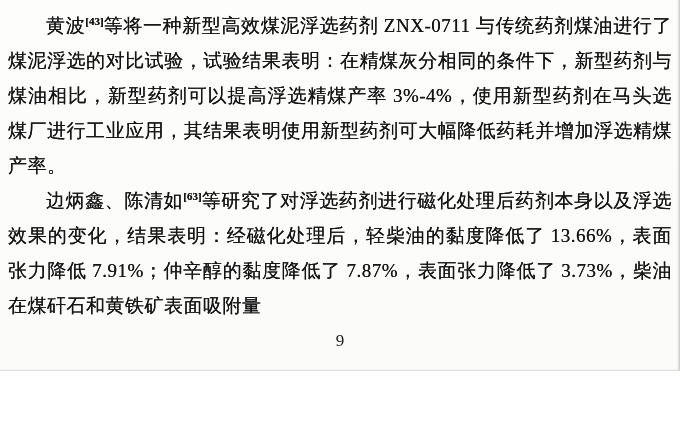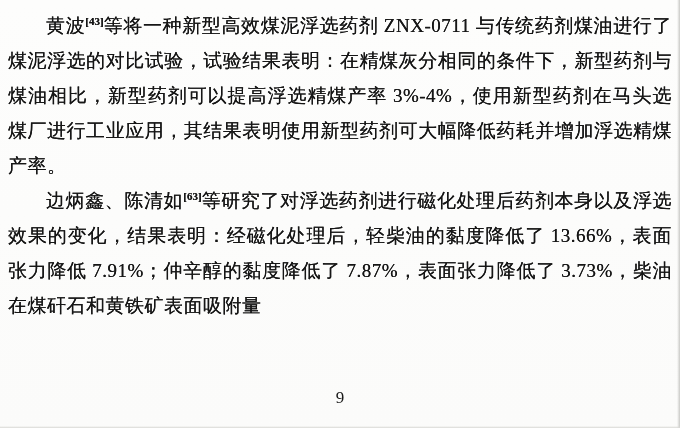--- a/index.html
+++ b/index.html
@@ -8,21 +8,21 @@
   }
   body {
     width: 680px;
     height: 437px;
     background: #ffffff;
     overflow: hidden;
   }
   .page {
     position: relative;
     width: 680px;
-    height: 428px;
+    height: 371px;
     box-sizing: border-box;
     padding: 8px 8px 0 8px;
     background: linear-gradient(180deg, #fdfdfc 0%, #fbfbfa 100%);
     font-family: "Liberation Serif", "DejaVu Serif", serif;
     color: #161616;
     overflow: hidden;
   }
   
   .scan-edge-right {
     position: absolute;

